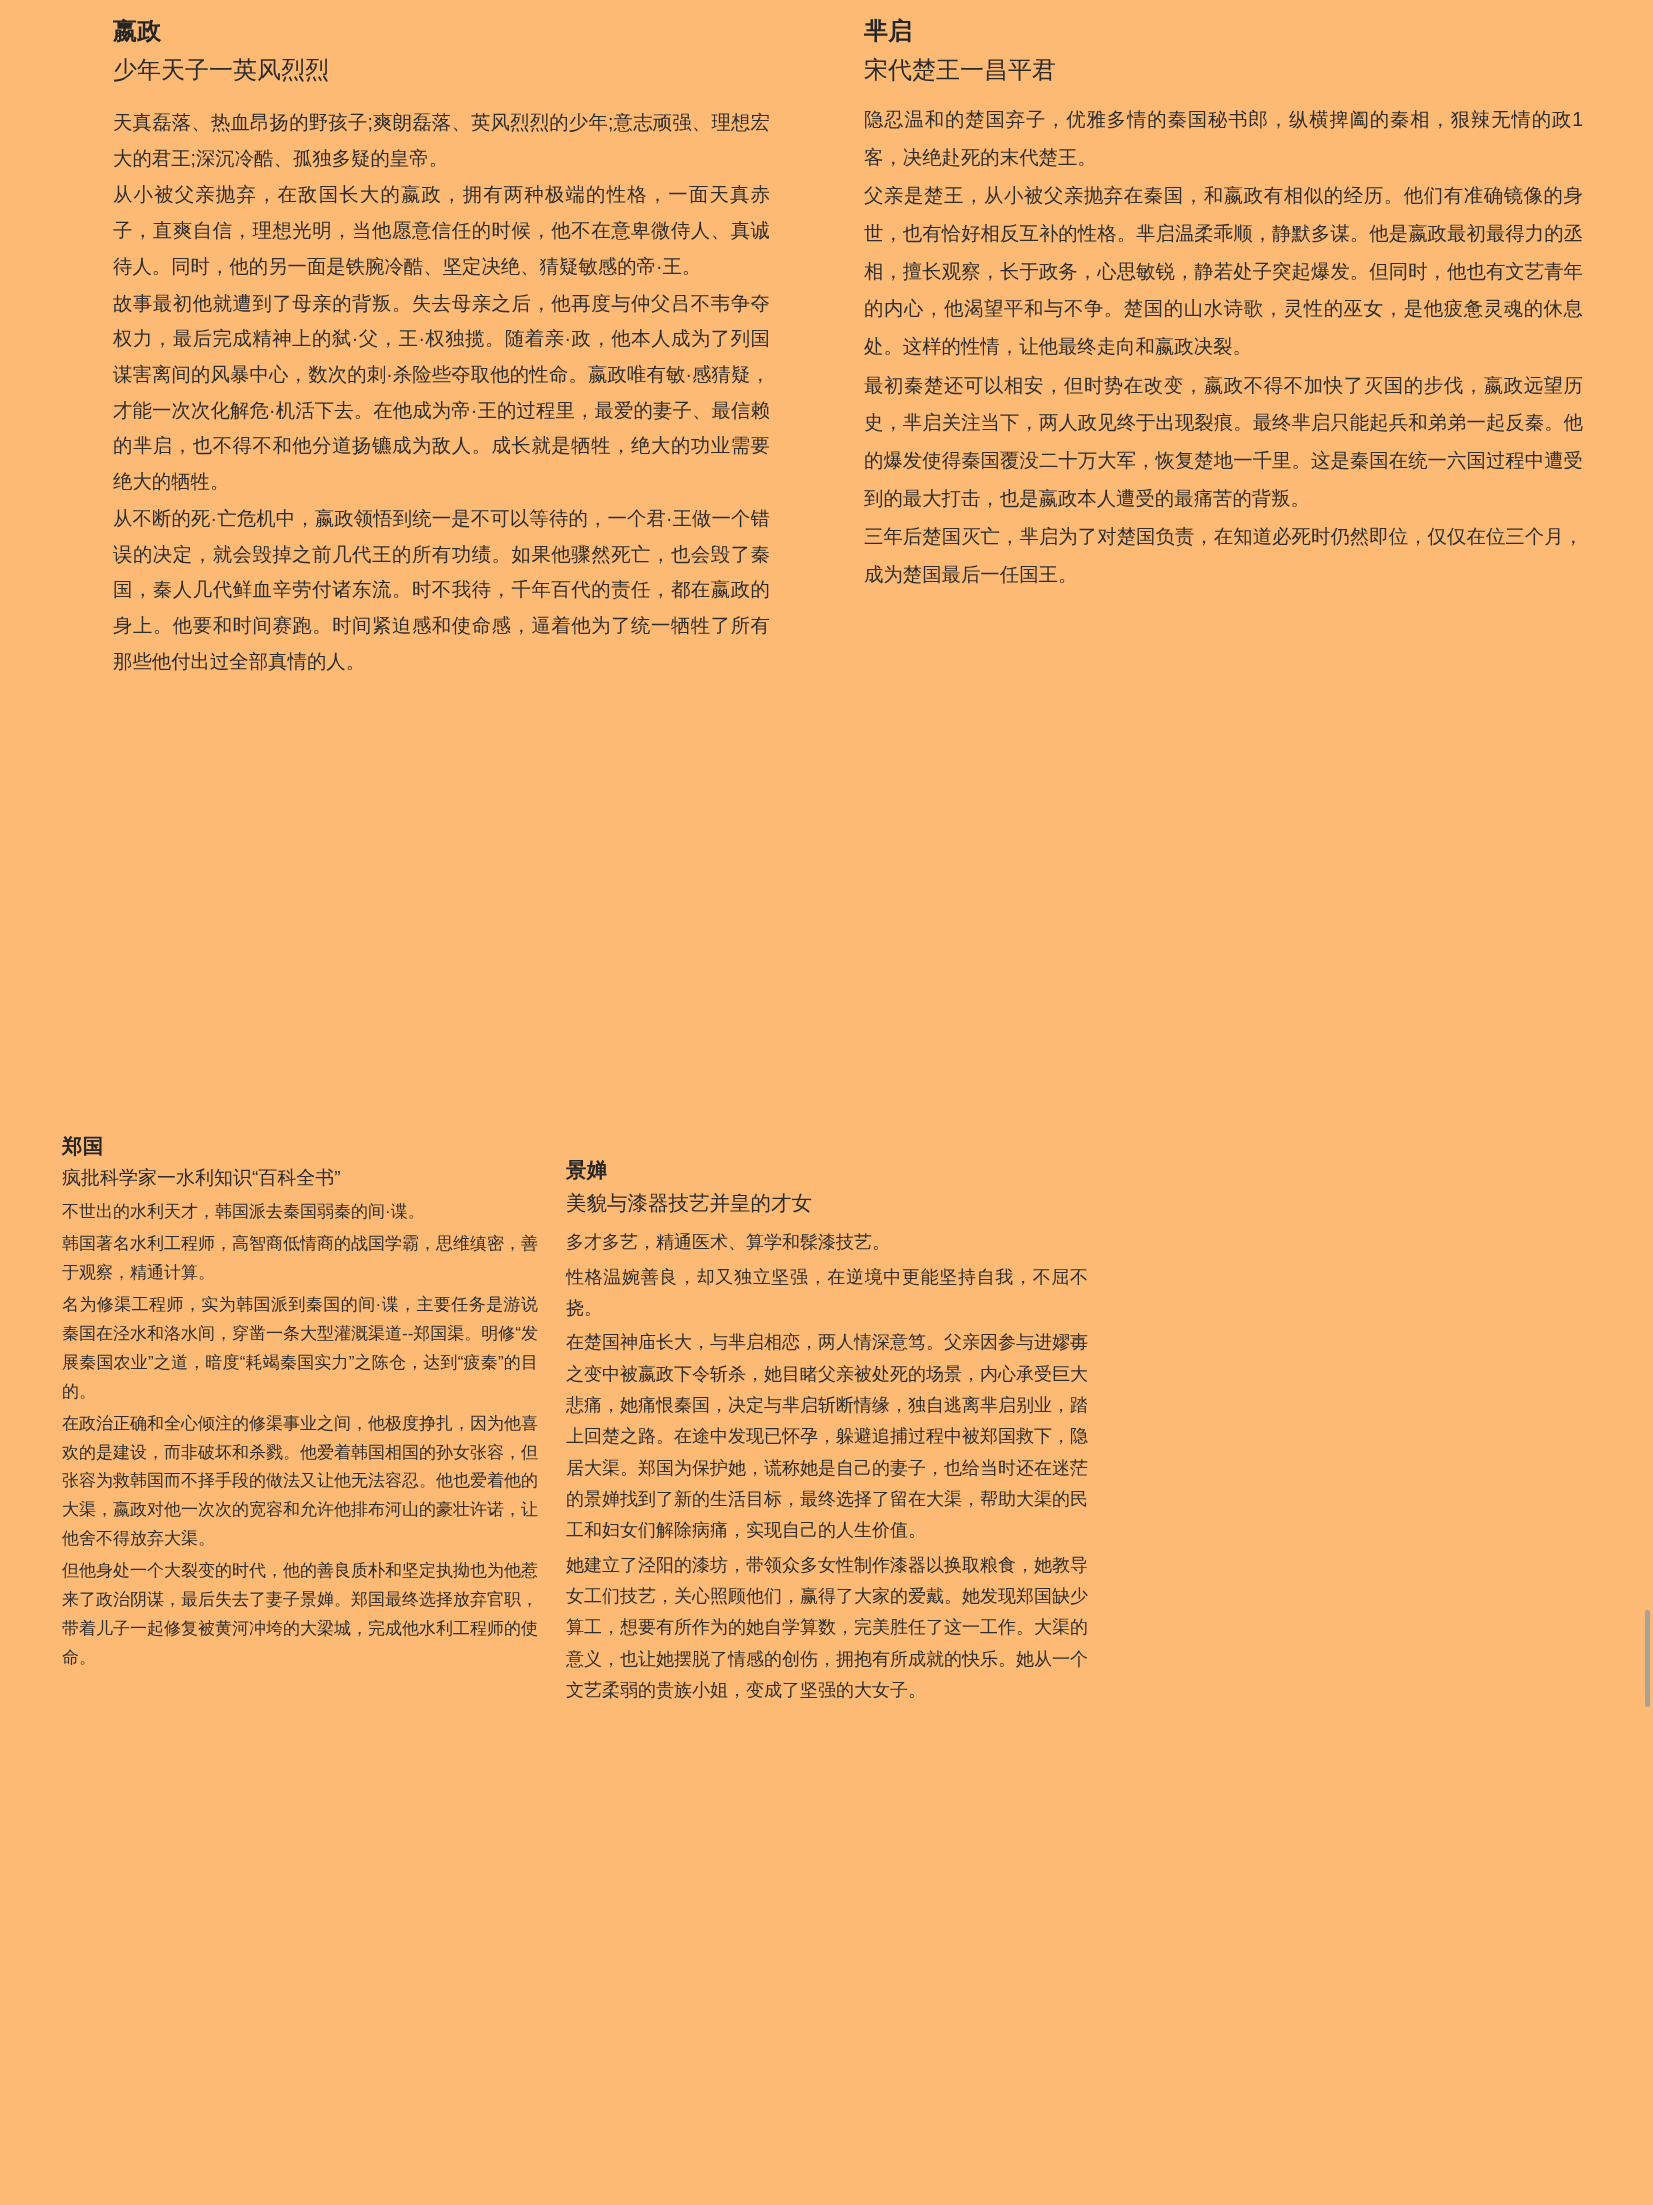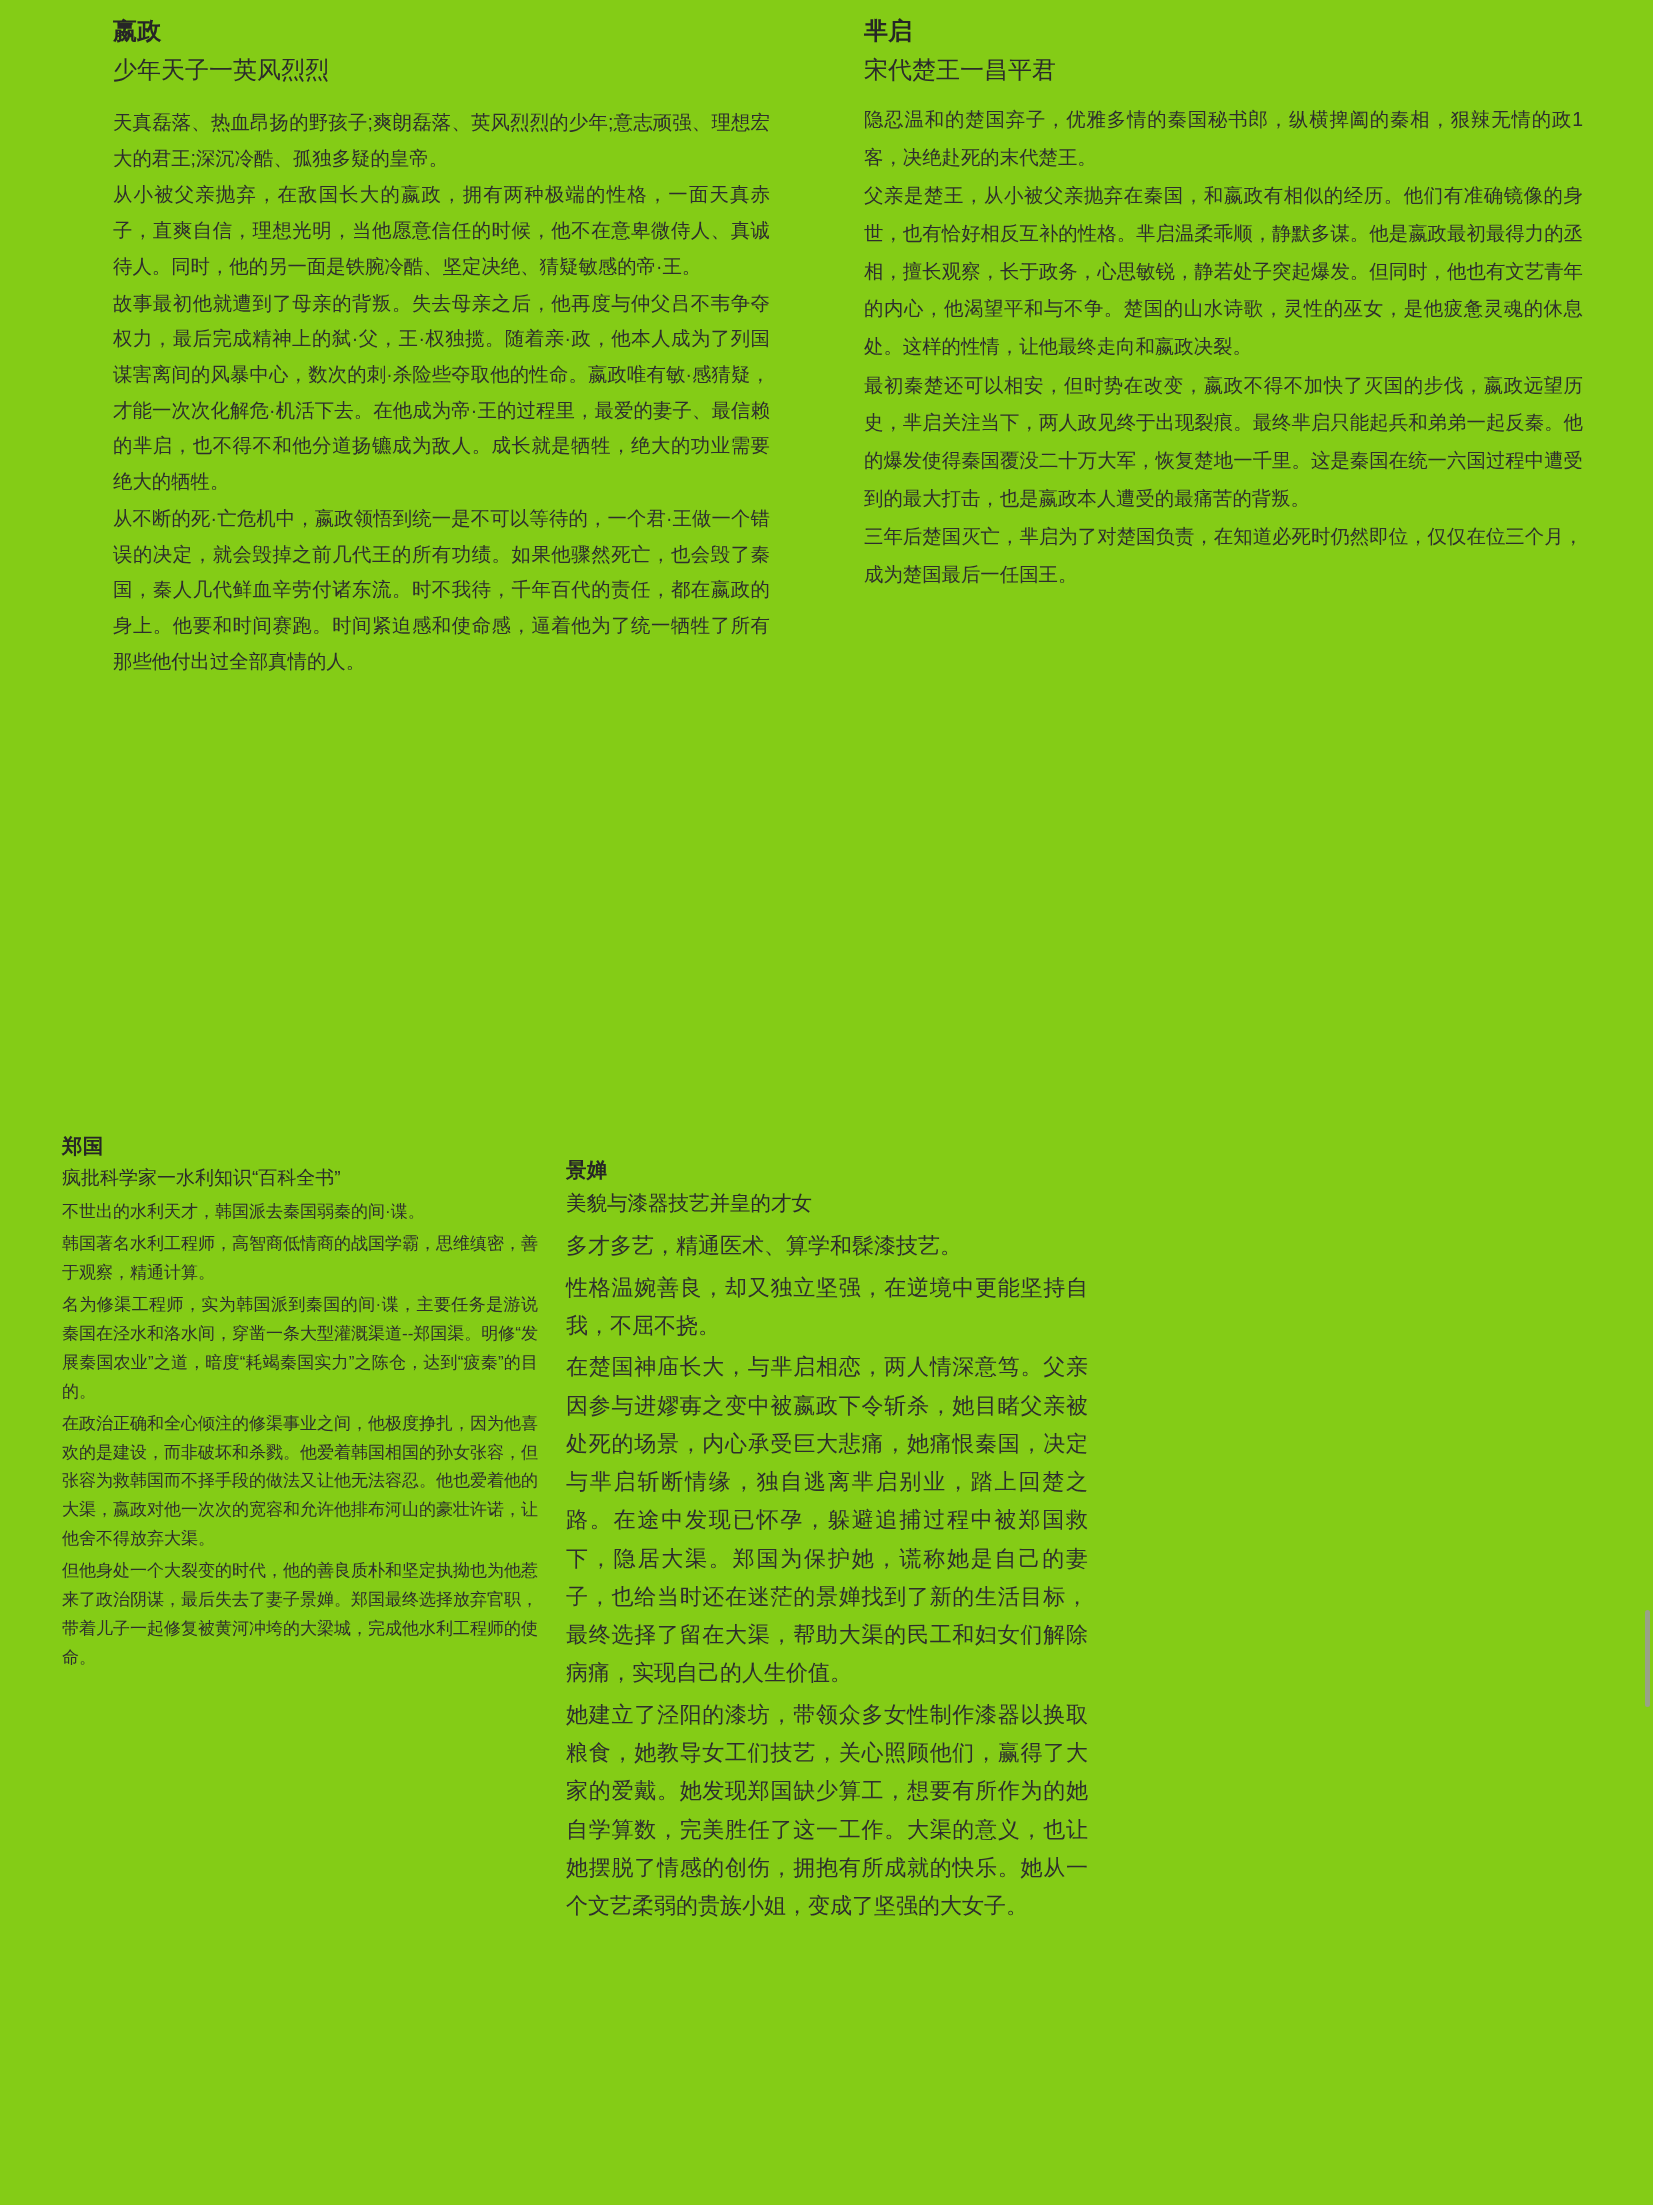--- a/index.html
+++ b/index.html
@@ -12,21 +12,21 @@
     height: 2205px;
     font-family: "Liberation Sans", "DejaVu Sans", sans-serif;
     color: #2b2b2b;
     position: relative;
     overflow: hidden;
   }
 
   .page {
     position: absolute;
     inset: 0;
-    background: #84cc16;
+    background: #fdba74;
   }
 
   
   .top-section {
     position: absolute;
     left: 0;
     top: 0;
     width: 1654px;
     height: 1109px;
     display: flex;
@@ -82,21 +82,21 @@
 
   
   .top-col .char-name { font-size: 24px; margin-bottom: 9.7px; }
   .top-col .char-sub  { font-size: 24px; margin-bottom: 20px; }
   .top-col .para      { font-size: 19.4px; line-height: 1.84; margin-bottom: 1.1px; }
   .top-col.right .para { line-height: 1.94; }
   .top-col.right .char-sub { margin-bottom: 16px; }
 
   
   .bot-col.c1 .para { font-size: 17px; line-height: 1.70; }
-  .bot-col.c2 .para { font-size: 22px; line-height: 1.74; }
+  .bot-col.c2 .para { font-size: 18px; line-height: 1.74; }
   .bot-col.c3 .para { font-size: 17px; line-height: 1.62; }
 
   .bot-col.c1 .char-name { font-size: 20.5px; }
   .bot-col.c1 .char-sub  { font-size: 19px; margin-bottom: 8.6px;}
   .bot-col.c2 .char-name { font-size: 20.5px; }
   .bot-col.c2 .char-sub  { font-size: 20.5px; margin-bottom: 12px;}
   .bot-col.c3 .char-name { font-size: 19.4px; }
   .bot-col.c3 .char-sub  { font-size: 19.4px; margin-bottom: 7.5px;}
 
   

